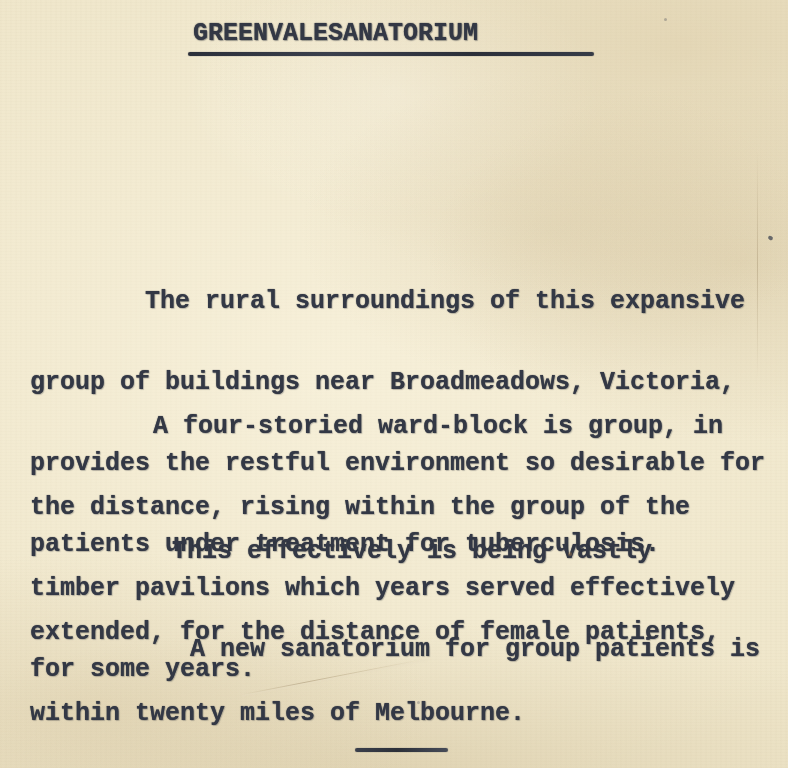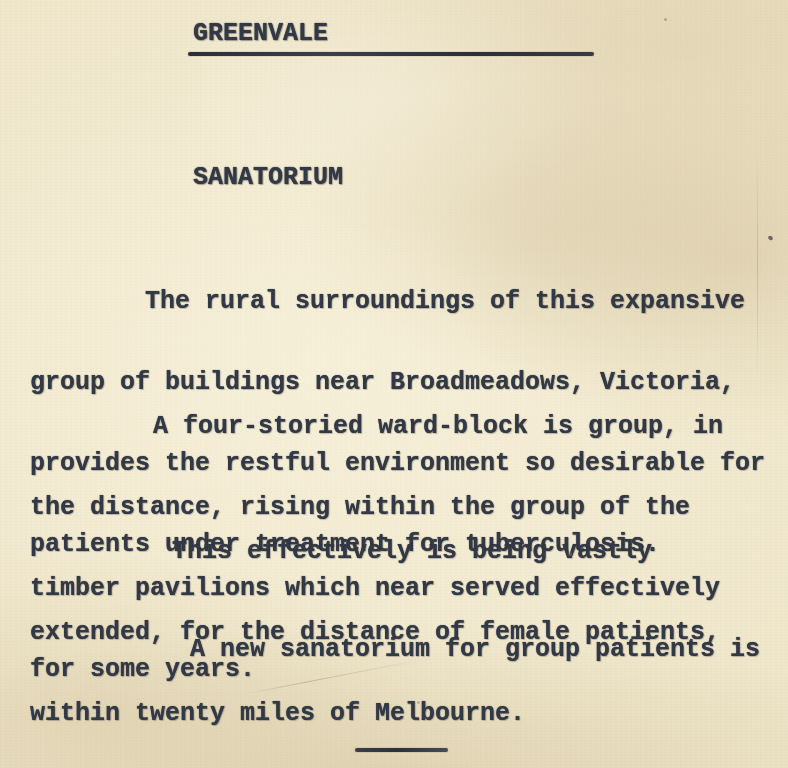--- a/index.html
+++ b/index.html
@@ -24,28 +24,26 @@
       repeating-linear-gradient(0deg, rgba(120,100,60,0.018) 0 1px, transparent 1px 3px),
       repeating-linear-gradient(90deg, rgba(120,100,60,0.015) 0 2px, transparent 2px 5px),
       #efe6ca;
   }
   .ink { color: #333845; }
   .title-row {
     position: absolute;
     left: 193px;
     top: 20px;
     display: flex;
-    gap: 117px;
     font-size: 25px;
     line-height: 27px;
     font-weight: bold;
     letter-spacing: 0;
     white-space: pre;
     text-shadow: 0 0 1.3px rgba(38,42,52,0.95), 1px 1px 1px rgba(38,42,52,0.30);
-    flex-direction: column;
   }
   .title-underline {
     position: absolute;
     left: 188px;
     top: 52px;
     width: 406px;
     height: 4px;
     border-radius: 2px;
     background: linear-gradient(90deg, #2b2f39, #3a3f4c 35%, #2b2f39 70%, #363b47);
     box-shadow: 0 0 1px rgba(40,44,54,0.8);
@@ -117,21 +115,21 @@
   <div class="para p1 ink">
     <div class="line">The rural surroundings of this expansive</div>
     <div class="line">group of buildings near Broadmeadows, Victoria,</div>
     <div class="line">provides the restful environment so desirable for</div>
     <div class="line">patients under treatment for tuberculosis.</div>
   </div>
 
   <div class="para p2 ink">
     <div class="line">A four-storied ward-block is group, in</div>
     <div class="line">the distance, rising within the group of the</div>
-    <div class="line">timber pavilions which near served effectively</div>
+    <div class="line">timber pavilions which years served effectively</div>
     <div class="line">for some years.</div>
   </div>
 
   <div class="para p3 ink">
     <div class="line">This effectively is being vastly</div>
     <div class="line">extended, for the distance of female patients,</div>
     <div class="line">within twenty miles of Melbourne.</div>
   </div>
 
   <div class="para p4 ink">

